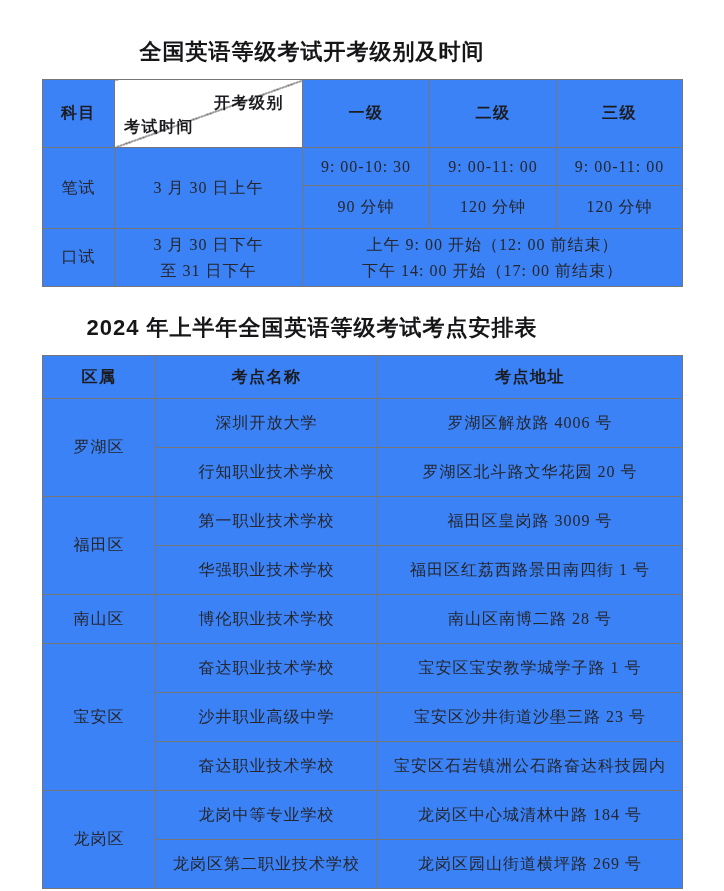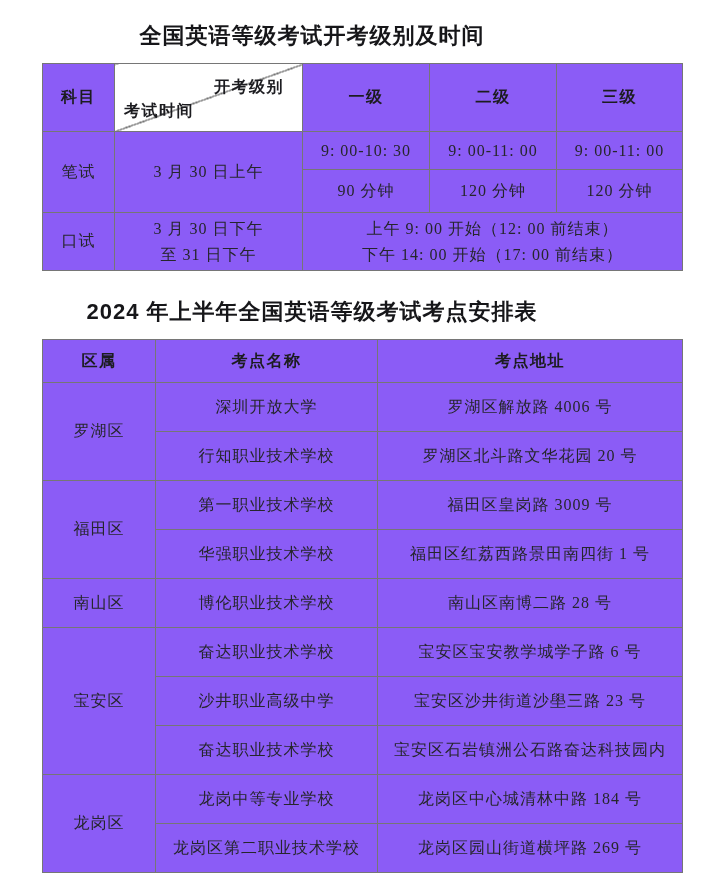--- a/index.html
+++ b/index.html
@@ -2,21 +2,21 @@
 <html lang="zh"><head>
 <meta charset="utf-8">
 <style>
   html, body { margin: 0; padding: 0; background: #ffffff; }
   body {
     width: 724px; height: 891px;
     font-family: "Liberation Serif", serif;
     color: #26262c;
     overflow: hidden;
   }
-  .doc { box-sizing: border-box; width: 624px; padding: 22px 42px 0 42px; }
+  .doc { box-sizing: border-box; width: 624px; padding: 38px 42px 0 42px; }
 
   .doc-title {
     font-family: "Liberation Sans", sans-serif;
     font-weight: bold;
     font-size: 22px;
     line-height: 28px;
     text-align: center;
     color: #161619;
     letter-spacing: 1px;
     margin: 0 0 13px 0;
@@ -29,21 +29,21 @@
     width: 640px;
   }
   td {
     border: 1px solid #767676;
     text-align: center;
     vertical-align: middle;
     font-size: 16px;
     letter-spacing: 1px;
     padding: 2px 4px;
     box-sizing: border-box;
-    background: #8b5cf6;
+    background: #3b82f6;
   }
   tr.head td {
     font-family: "Liberation Sans", sans-serif;
     font-weight: bold;
     letter-spacing: 1.5px;
     color: #1c1c20;
   }
 
   
   .t1 tr.head   { height: 68px; }
@@ -159,21 +159,21 @@
 
       <tr class="site">
         <td>南山区</td>
         <td>博伦职业技术学校</td>
         <td>南山区南博二路 28 号</td>
       </tr>
 
       <tr class="site">
         <td rowspan="3">宝安区</td>
         <td>奋达职业技术学校</td>
-        <td>宝安区宝安教学城学子路 6 号</td>
+        <td>宝安区宝安教学城学子路 1 号</td>
       </tr>
       <tr class="site">
         <td>沙井职业高级中学</td>
         <td>宝安区沙井街道沙壆三路 23 号</td>
       </tr>
       <tr class="site">
         <td>奋达职业技术学校</td>
         <td>宝安区石岩镇洲公石路奋达科技园内</td>
       </tr>
 

